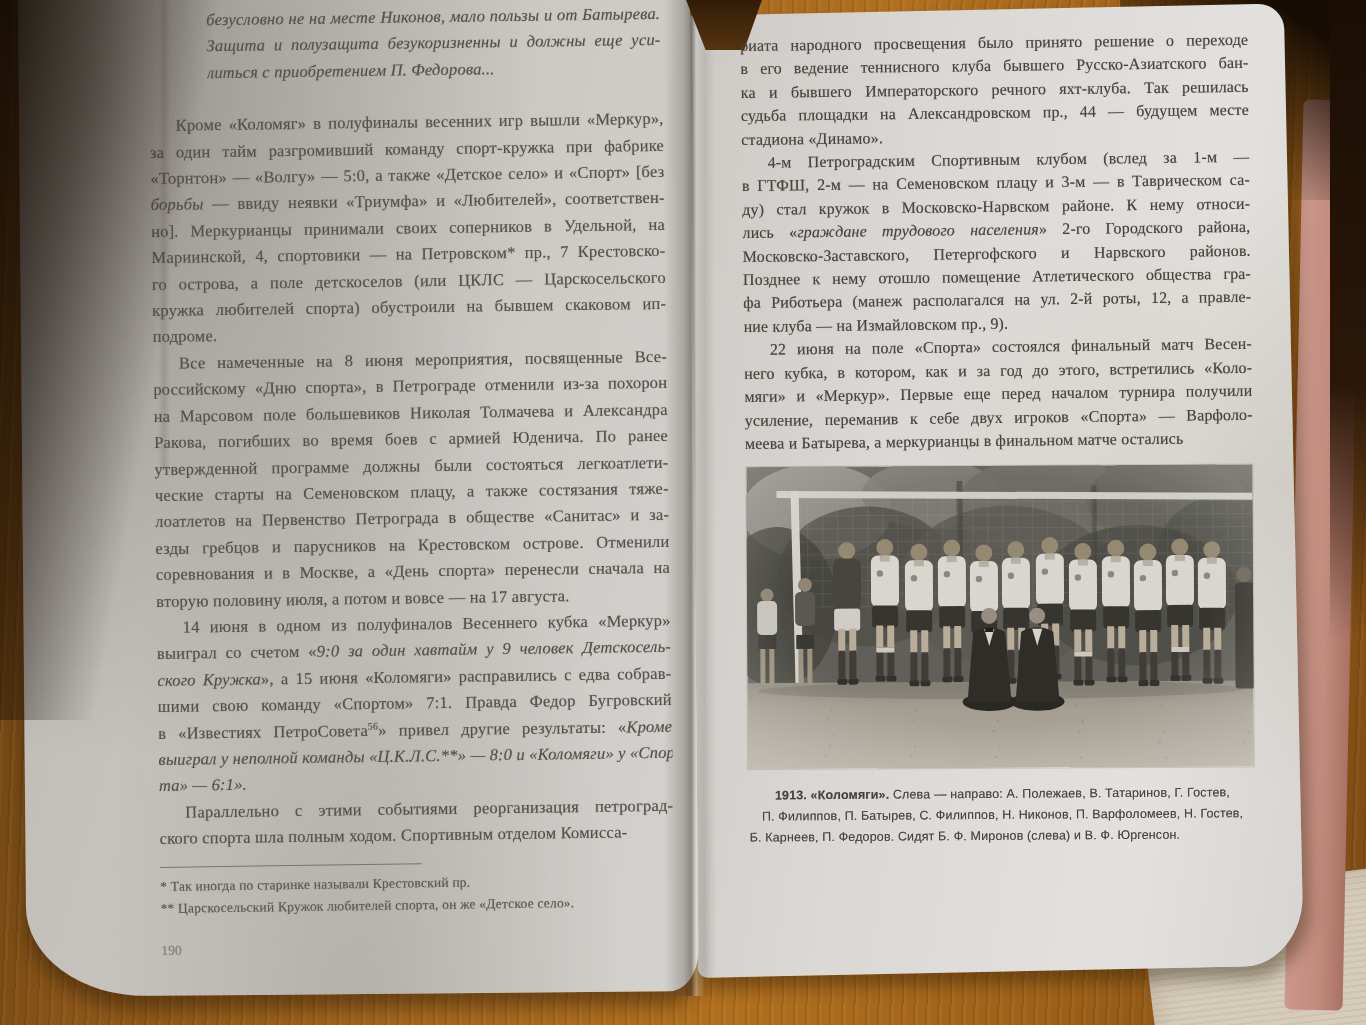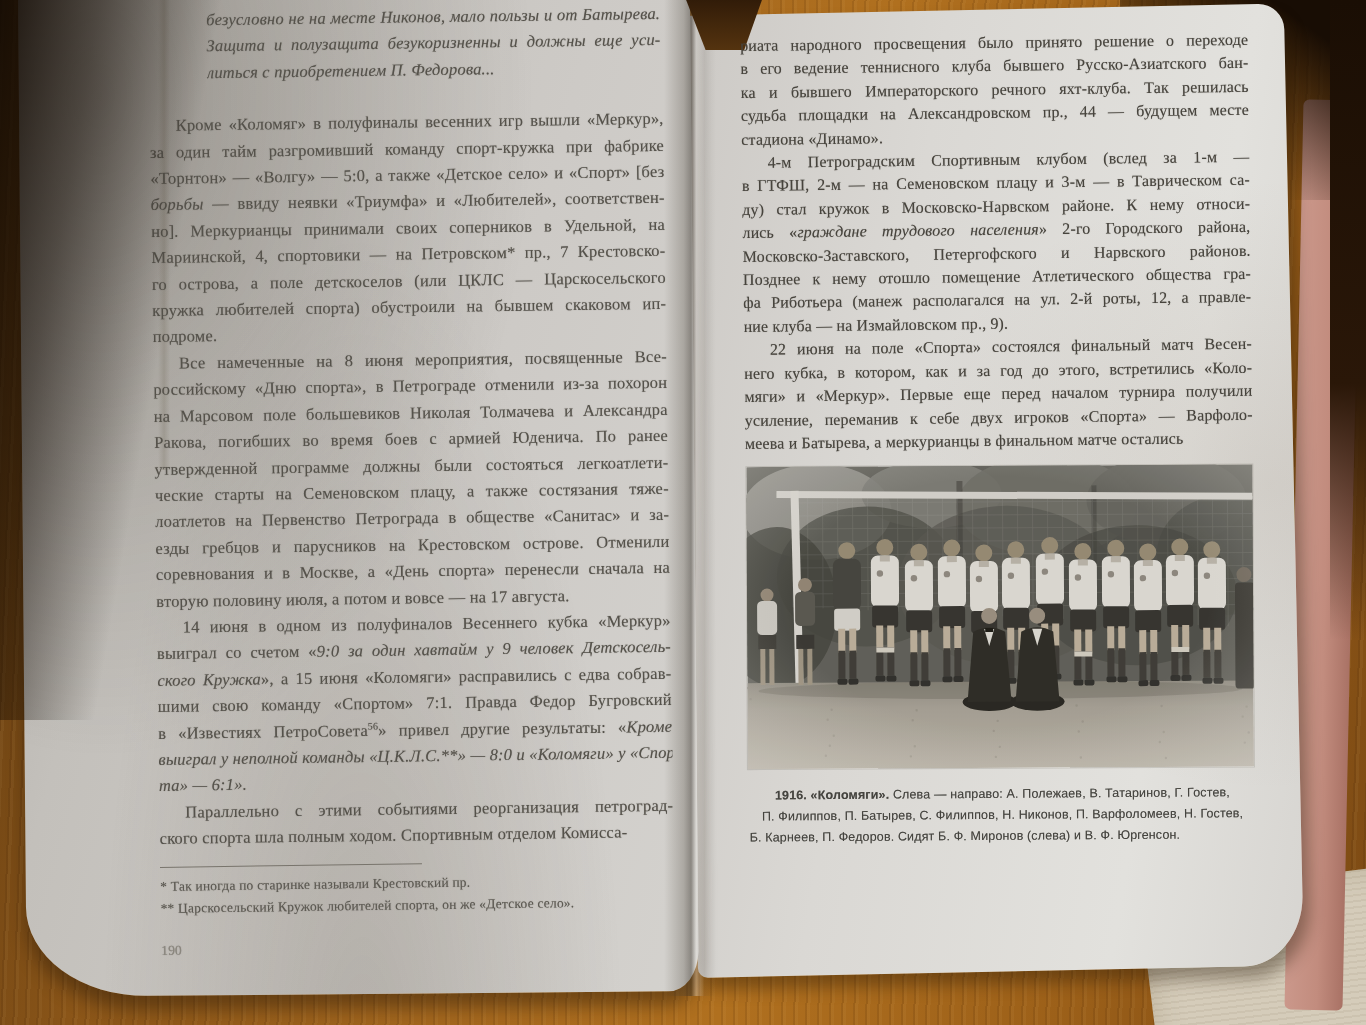--- a/index.html
+++ b/index.html
@@ -468,20 +468,20 @@
               <path d="M268,236 L274,166 Q290,157 306,166 L312,236 Z" fill="#28261f"></path>
               <path d="M285,163 L295,163 L290,180 Z" fill="#d9d6cf"></path>
               <circle cx="290" cy="150" r="8" fill="#978b7b"></circle>
             </g>
           </g>
         <rect width="506" height="302" fill="url(#vig)"></rect>
       </svg>
     </figure>
 
     <div class="caption" id="caption">
-        <div class="cap-line"><strong>1916. «Коломяги».</strong> Слева — направо: А. Полежаев, В. Татаринов, Г. Гостев,</div>
+        <div class="cap-line"><strong>1913. «Коломяги».</strong> Слева — направо: А. Полежаев, В. Татаринов, Г. Гостев,</div>
         <div class="cap-line">П. Филиппов, П. Батырев, С. Филиппов, Н. Никонов, П. Варфоломеев, Н. Гостев,</div>
         <div class="cap-line pl-last">Б. Карнеев, П. Федоров. Сидят Б. Ф. Миронов (слева) и В. Ф. Юргенсон.</div>
       </div>
   </div>
 
   <div class="shade-tl"></div>
 </div>
 
 </body></html>

